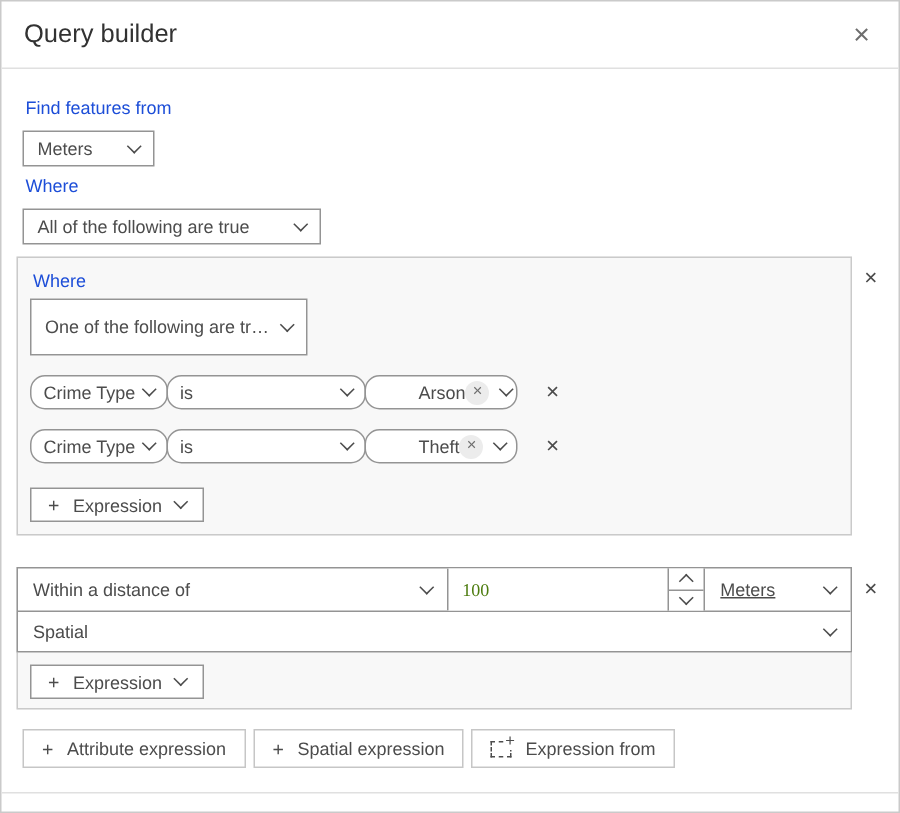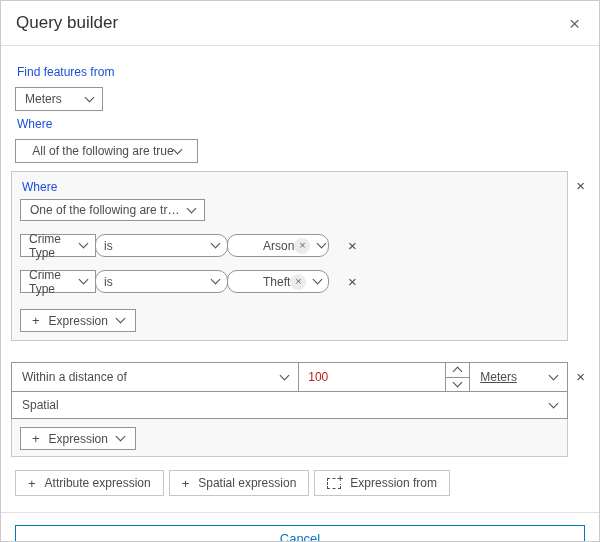--- a/index.html
+++ b/index.html
@@ -40,45 +40,45 @@
     font-size:12px; color:#4c4c4c; cursor:pointer;
   }
   .chev {
     display:inline-block; width:7px; height:7px;
     border-right:1px solid #4c4c4c; border-bottom:1px solid #4c4c4c;
     transform:rotate(45deg); margin-top:-4px; flex:0 0 auto;
   }
   .chev-up { transform:rotate(225deg); margin-top:3px; }
 
   #sel-layer { width:88px; }
-  #sel-combine { width:183px;justify-content:center; }
+  #sel-combine { width:199px; }
 
   
   .group-line { display:flex; align-items:flex-start; margin-left:-4px; margin-right:-4px; }
   .group { flex:1; border:1px solid #cacaca; background:#f8f8f8; }
   .x-remove {
     background:none; border:none; cursor:pointer; font-family:inherit;
     font-size:15px; line-height:1; color:#4c4c4c; padding:2px 4px;
   }
   .group-x { margin:5px 0 0 4px; }
   #group1-line { margin-top:8px; }
   #group2-line { margin-top:21px; }
 
   #group1 { padding:6px 8px 8px 8px; }
   #g1-label { margin:2px 0 5px 2px; }
-  #g1-combine { width:185px; height:22px; }
+  #g1-combine { width:185px; height:38px; }
 
   .cond-row { display:flex; align-items:center; margin-top:13px; }
   .seg {
     display:flex; align-items:center; justify-content:space-between;
     height:23px; padding:0 8px; border:1px solid #949494;
     background:#fff; font-size:12px; color:#4c4c4c; cursor:pointer;
   }
   .seg + .seg { margin-left:-1px;border-radius:10px; }
-  .seg-field { width:76px; }
+  .seg-field { width:92px;border-radius:10px; }
   .seg-op { width:133px; }
   .seg-val { width:102px;padding-left:35px; }
   .val-right { display:flex; align-items:center; gap:8px; }
   .tag-x {
     width:16px; height:16px; border-radius:50%;
     background:#ececec; border:none; cursor:pointer;
     display:flex; align-items:center; justify-content:center;
     font-size:11px; color:#6e6e6e; line-height:1; font-family:inherit; padding:0;
   }
   .row-x { margin-left:15px; }
@@ -91,22 +91,22 @@
   }
   .plus-glyph { font-size:13px; color:#4c4c4c; line-height:1; }
   #g1-add { margin-top:16px; }
 
   
   .g2rows { border:1px solid #949494; margin:-1px -1px 0 -1px; background:#fff; }
   .g2-rowA { display:flex; align-items:stretch; height:28px; }
   .g2-mode { flex:1; display:flex; align-items:center; justify-content:space-between; padding:0 10px; cursor:pointer; color:#4c4c4c; }
   .num-input {
     width:147px; border:none; border-left:1px solid #949494;
-    padding:0 9px; font-size:12px; color:#b91c1c; outline:none;
-    font-family:Liberation Sans, sans-serif; background:#fff;
+    padding:0 9px; font-size:12px; color:#4d7c0f; outline:none;
+    font-family:Liberation Serif, serif; background:#fff;
   }
   .spinner { width:24px; border-left:1px solid #949494; display:flex; flex-direction:column; }
   .spin-btn {
     flex:1; background:#fff; border:none; cursor:pointer;
     display:flex; align-items:center; justify-content:center; padding:0;
   }
   .spin-btn + .spin-btn { border-top:1px solid #949494; }
   .g2-units { width:98px; border-left:1px solid #949494; display:flex; align-items:center; justify-content:space-between; padding:0 10px; cursor:pointer; color:#4c4c4c;text-decoration:underline; }
   .g2-rowB {
     height:27px; border-top:1px solid #949494; background:#fff;

